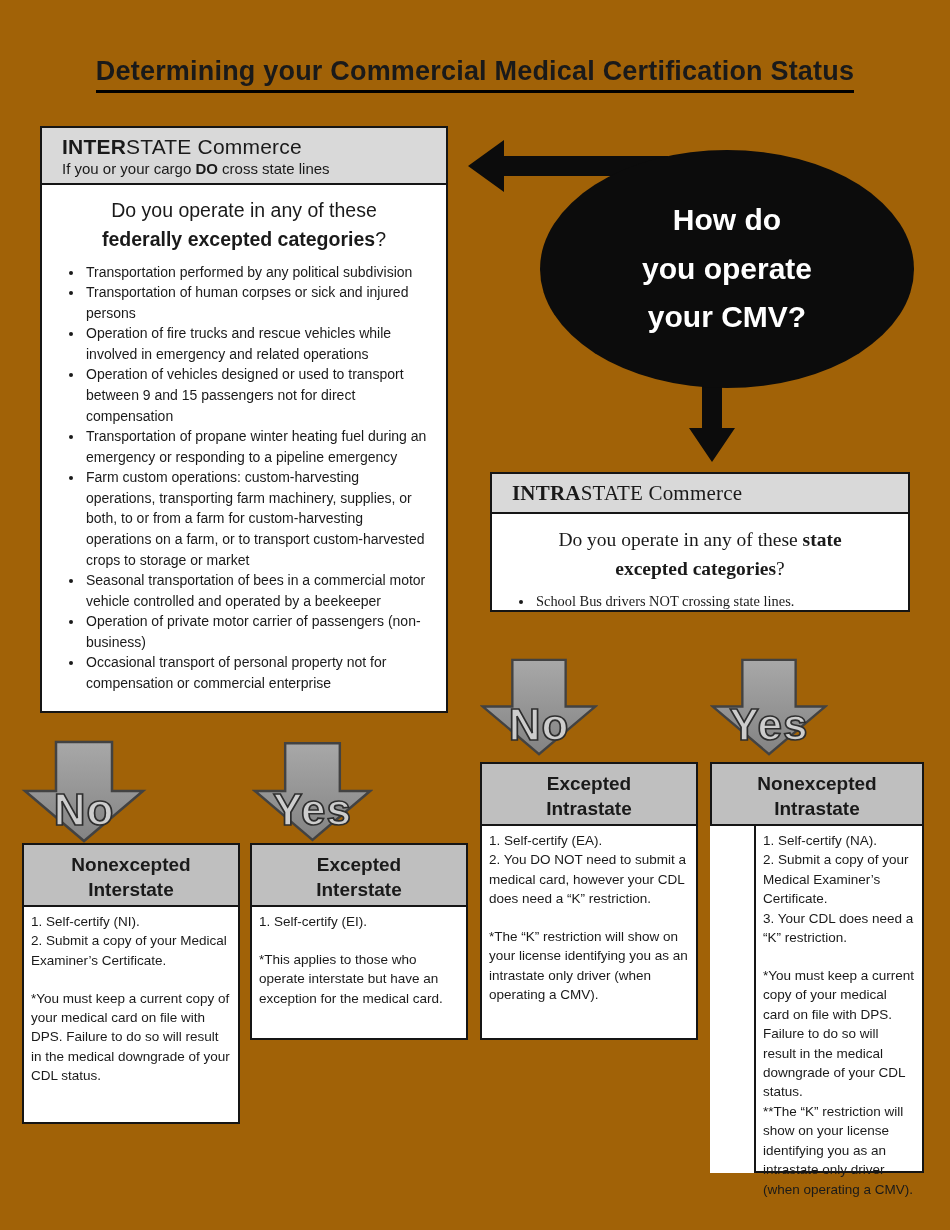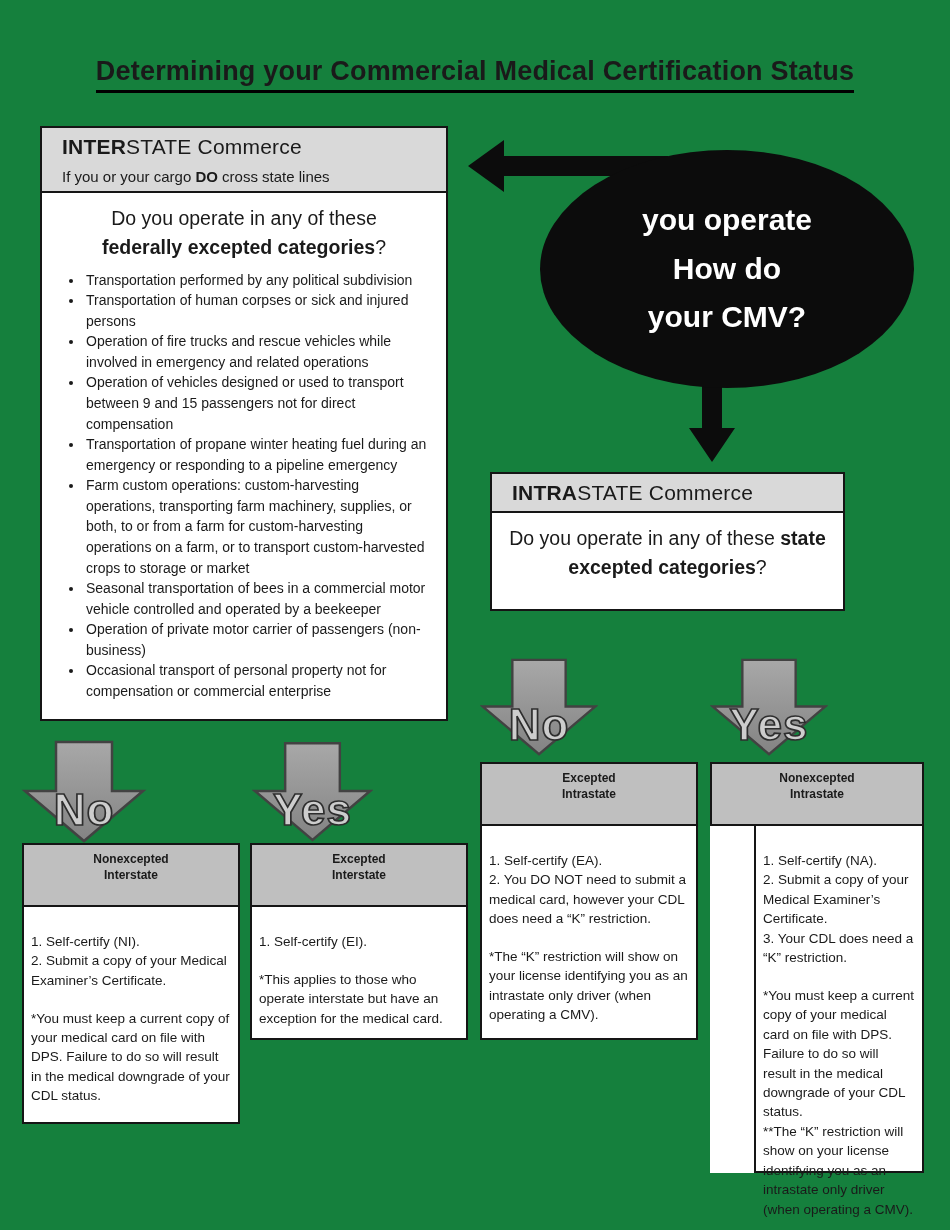--- a/index.html
+++ b/index.html
@@ -1,42 +1,42 @@
 <!DOCTYPE html>
 <html><head>
 <meta charset="utf-8">
 <style>
   * { margin:0; padding:0; box-sizing:border-box; }
   html,body { background:#ffffff; }
   #page {
-    position:relative; width:950px; height:1230px; background:#15803d;
+    position:relative; width:950px; height:1230px; background:#a16207;
     font-family:"Liberation Sans", sans-serif; color:#1a1a1a; overflow:hidden;
   }
   
   #title-wrap { position:absolute; top:56px; left:0; right:0; text-align:center; }
   #title-wrap span {
     display:inline-block; font-size:27px; font-weight:700;
     border-bottom:3px solid #000; padding-bottom:3px; letter-spacing:0.2px;
   }
   
   .qbox { position:absolute; background:#fff; }
   .qhdr {
     background:#d9d9d9; border:2px solid #151515; 
     padding:7px 6px 6px 20px;
   }
   .qhdr .h1 { font-size:21px; letter-spacing:0.2px; }
-  .qhdr .h2 { font-size:15px; margin-top:9px; }
+  .qhdr .h2 { font-size:15px; margin-top:1px; }
   .qbody { border:2px solid #151515; border-top:none; padding:5px 17px; }
   .question { text-align:center; font-size:19.5px; line-height:1.5; margin-top:6px; }
   .b { font-weight:700; }
   ul.bullets { margin:7px 0 0 0; padding-left:25px; list-style:disc; }
   ul.bullets li { font-size:14px; line-height:1.47; padding-left:2px; }
   #box-interstate  { left:40px;  top:126px; width:408px; }
   #box-interstate  .qbody { height:528px; }
-  #box-intrastate  { left:490px; top:472px; width:355px; }
+  #box-intrastate  { left:490px; top:472px; width:420px;font-family:Liberation Serif, serif; }
   #box-intrastate  .qbody { height:98px; }
   #box-intrastate  ul.bullets li { font-size:14.4px; }
   
   #oval {
     position:absolute; left:540px; top:150px; width:374px; height:238px;
     background:#0c0c0c; border-radius:50%; display:flex; align-items:center;
     justify-content:center; text-align:center; z-index:3;
   }
   #oval .ovtext { color:#ffffff; font-size:30px; font-weight:700; line-height:1.62; }
   
@@ -52,24 +52,24 @@
     -webkit-text-stroke:1.7px #2e2e2e;
   }
   #arrow-no-left   { left:20px;  top:740px; width:128px; height:104px; }
   #arrow-yes-left  { left:252px; top:740px; width:121px; height:104px; }
   #arrow-no-right  { left:480px; top:656px; width:118px; height:103px; }
   #arrow-yes-right { left:710px; top:656px; width:118px; height:103px; }
   
   .rbox { position:absolute; background:#fff; }
   .rhdr {
     background:#bfbfbf; border:2px solid #151515; text-align:center;
-    font-weight:700; font-size:12px; line-height:1.33; padding:7px 4px; height:64px;
+    font-weight:700; font-size:19px; line-height:1.33; padding:7px 4px; height:64px;
   }
   .rbody {
-    border:2px solid #151515; border-top:none; padding:25px 7px;
+    border:2px solid #151515; border-top:none; padding:5px 7px;
     font-size:13.5px; line-height:1.44; text-align:left;
   }
   .rbody > div:empty { height:1.35em; }
   #rb-ni { left:22px;  top:843px; width:218px; }  #rb-ni .rbody { height:217px; }
   #rb-ei { left:250px; top:843px; width:218px; }  #rb-ei .rbody { height:133px; }
   #rb-ea { left:480px; top:762px; width:218px; }  #rb-ea .rbody { height:214px; }
   #rb-na { left:710px; top:762px; width:214px; }  #rb-na .rbody { height:347px;margin-left:44px; }
 </style>
 </head>
 <body>
@@ -91,22 +91,22 @@
 
   <svg id="arrow-left-black" class="bk-arrow" viewBox="0 0 202 60">
     <polygon points="2,30 38,4 38,20 202,20 202,40 38,40 38,56" fill="#0c0c0c"></polygon>
   </svg>
   <svg id="arrow-down-black" class="bk-arrow" viewBox="0 0 48 86">
     <polygon points="14,0 34,0 34,50 47,50 24,84 1,50 14,50" fill="#0c0c0c"></polygon>
   </svg>
 
   <div id="oval">
     <div class="ovtext">
+      <div>How do</div>
       <div>you operate</div>
-      <div>How do</div>
       <div>your CMV?</div>
     </div>
   </div>
 
   <div id="box-interstate" class="qbox">
     <div class="qhdr">
       <div class="h1"><span class="b">INTER</span><span>STATE Commerce</span></div>
       <div class="h2"><span>If you or your cargo </span><span class="b">DO</span><span> cross state lines</span></div>
     </div>
     <div class="qbody">
@@ -130,20 +130,23 @@
 
   <div id="box-intrastate" class="qbox">
     <div class="qhdr">
       <div class="h1"><span class="b">INTRA</span><span>STATE Commerce</span></div>
     </div>
     <div class="qbody">
       <div class="question">
         <span>Do you operate in any of these </span><span class="b">state</span><br>
         <span class="b">excepted categories</span><span>?</span>
       </div>
+      <ul class="bullets">
+          <li>School Bus drivers NOT crossing state lines.</li>
+        </ul>
     </div>
   </div>
 
   <div id="arrow-no-left" class="garrow">
     <svg viewBox="0 0 124 104">
       <polygon points="34,2 90,2 90,51 121,51 62,101 3,51 34,51" fill="url(#agrad)" stroke="#424242" stroke-width="2.5"></polygon>
     </svg>
     <div class="alabel">No</div>
   </div>
   <div id="arrow-yes-left" class="garrow">

